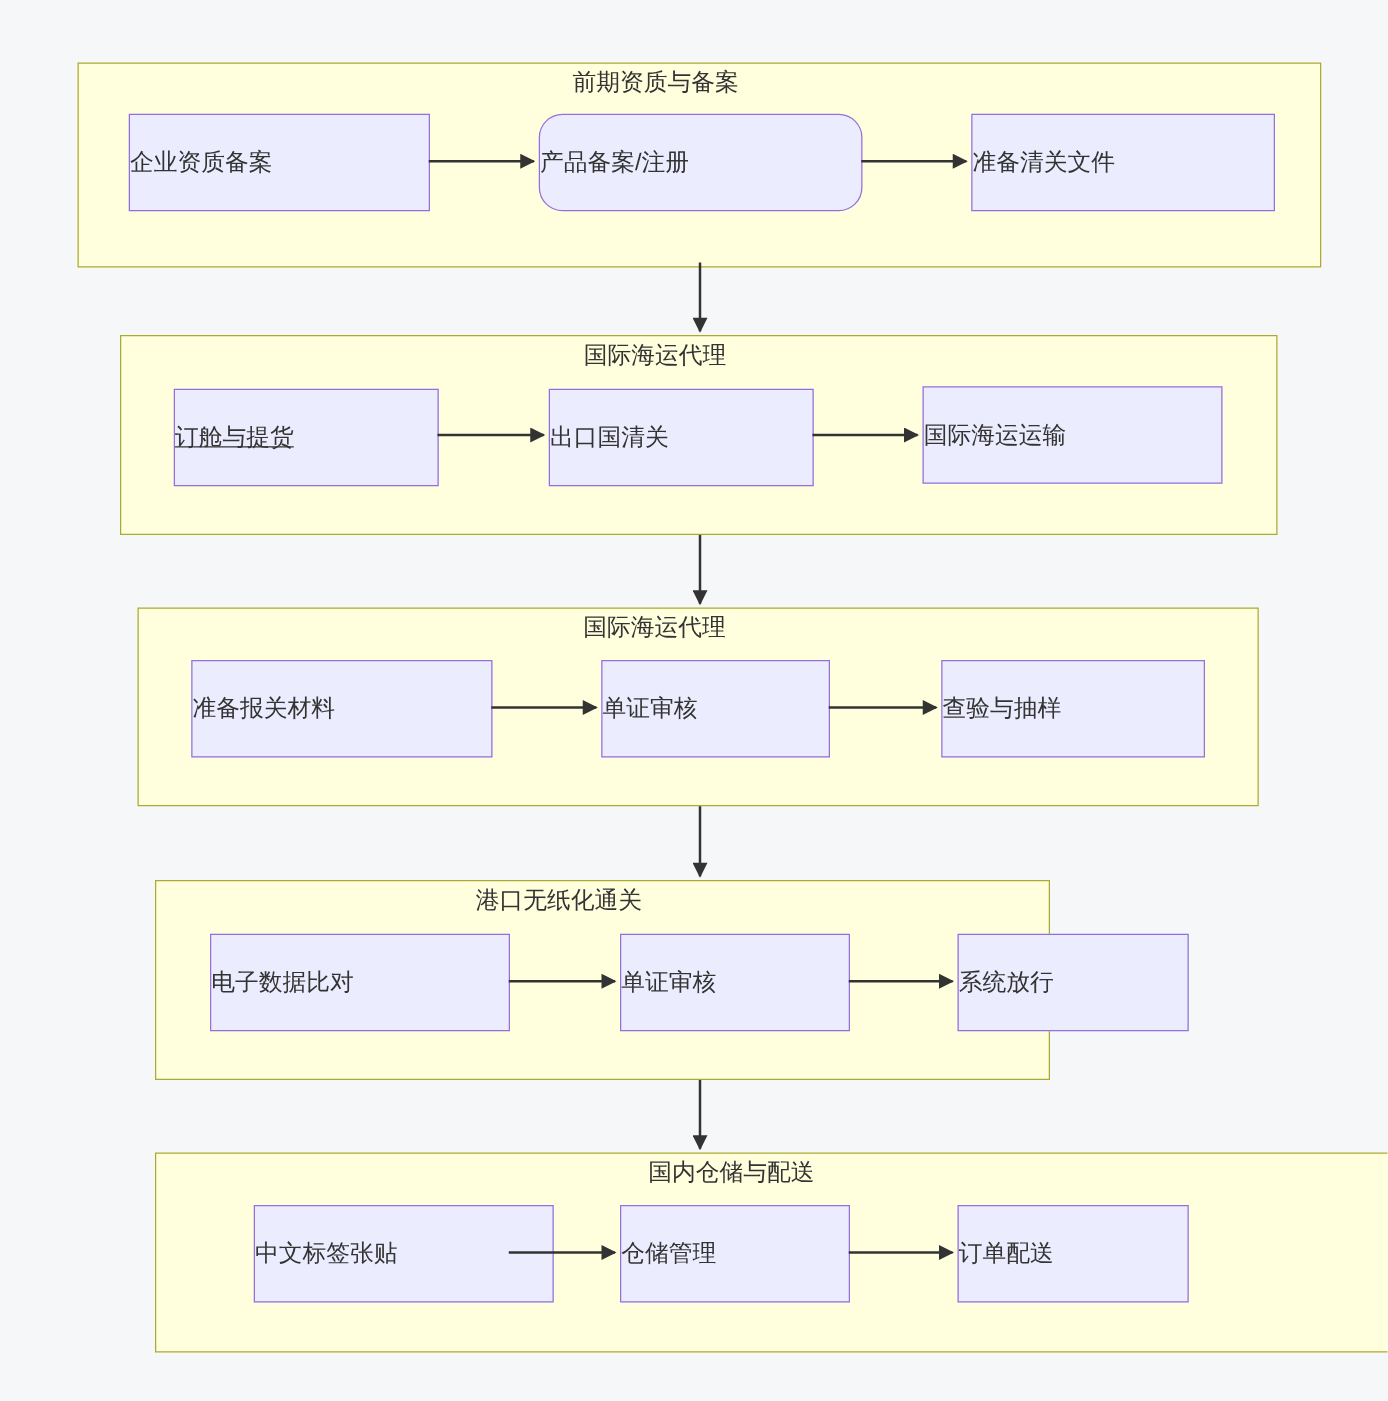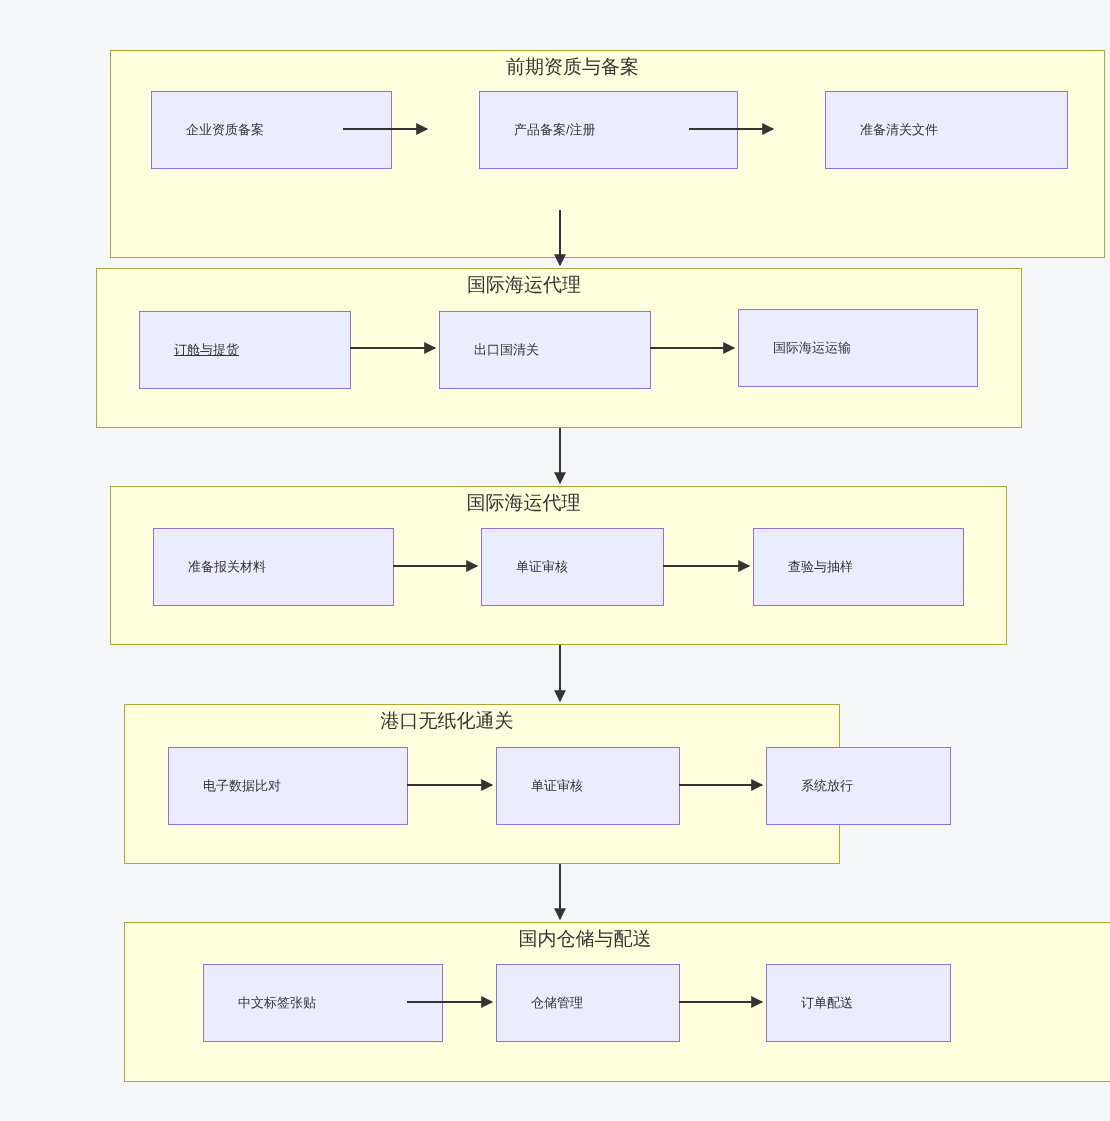--- a/index.html
+++ b/index.html
@@ -23,28 +23,27 @@
     transform:translateX(-35px);
     font-size:19px;line-height:22px;color:#333333;
     white-space:nowrap;
   }
   .node{
     position:absolute;height:78px;
     background:#ECECFF;
     border:1px solid #9370DB;
     box-sizing:border-box;
     display:flex;align-items:center;
-    padding-left:34px;
-    font-size:13px;color:#333333;
+    font-size:19px;color:#333333;
     white-space:nowrap;
   }
   
-  .s1{left:62px;top:50px;width:995px;height:208px;margin-left:48px;}
+  .s1{left:62px;top:50px;width:995px;height:164px;}
   .s1 .n1{left:40px;top:40px;width:241px;}
-  .s1 .n2{left:368px;top:40px;width:259px;}
+  .s1 .n2{left:368px;top:40px;width:259px;border-radius:19px;}
   .s1 .n3{left:714px;top:40px;width:243px;}
 
   .s2{left:96px;top:268px;width:926px;height:160px;}
   .s2 .n1{left:42px;top:42px;width:212px;text-decoration:underline;}
   .s2 .n2{left:342px;top:42px;width:212px;}
   .s2 .n3{left:641px;top:40px;width:240px;}
 
   .s3{left:110px;top:486px;width:897px;height:159px;}
   .s3 .n1{left:42px;top:41px;width:241px;}
   .s3 .n2{left:370px;top:41px;width:183px;}

